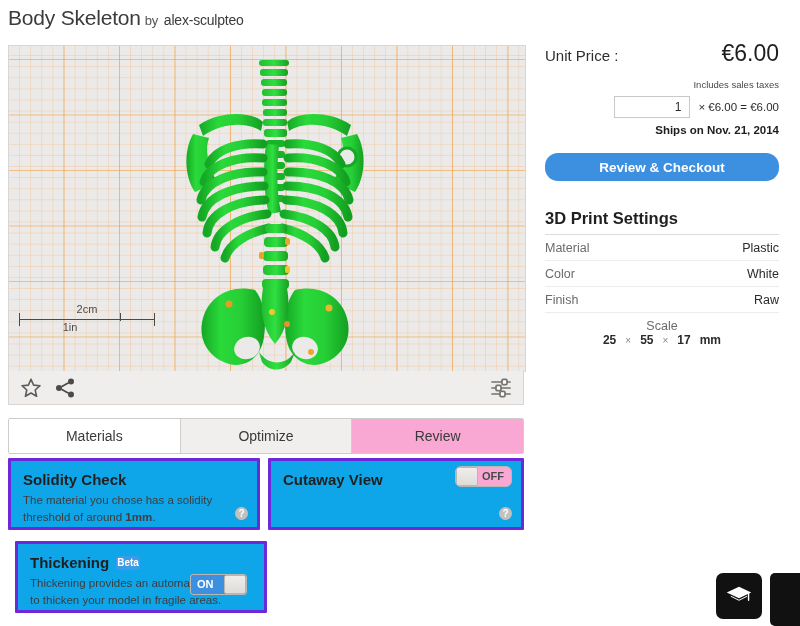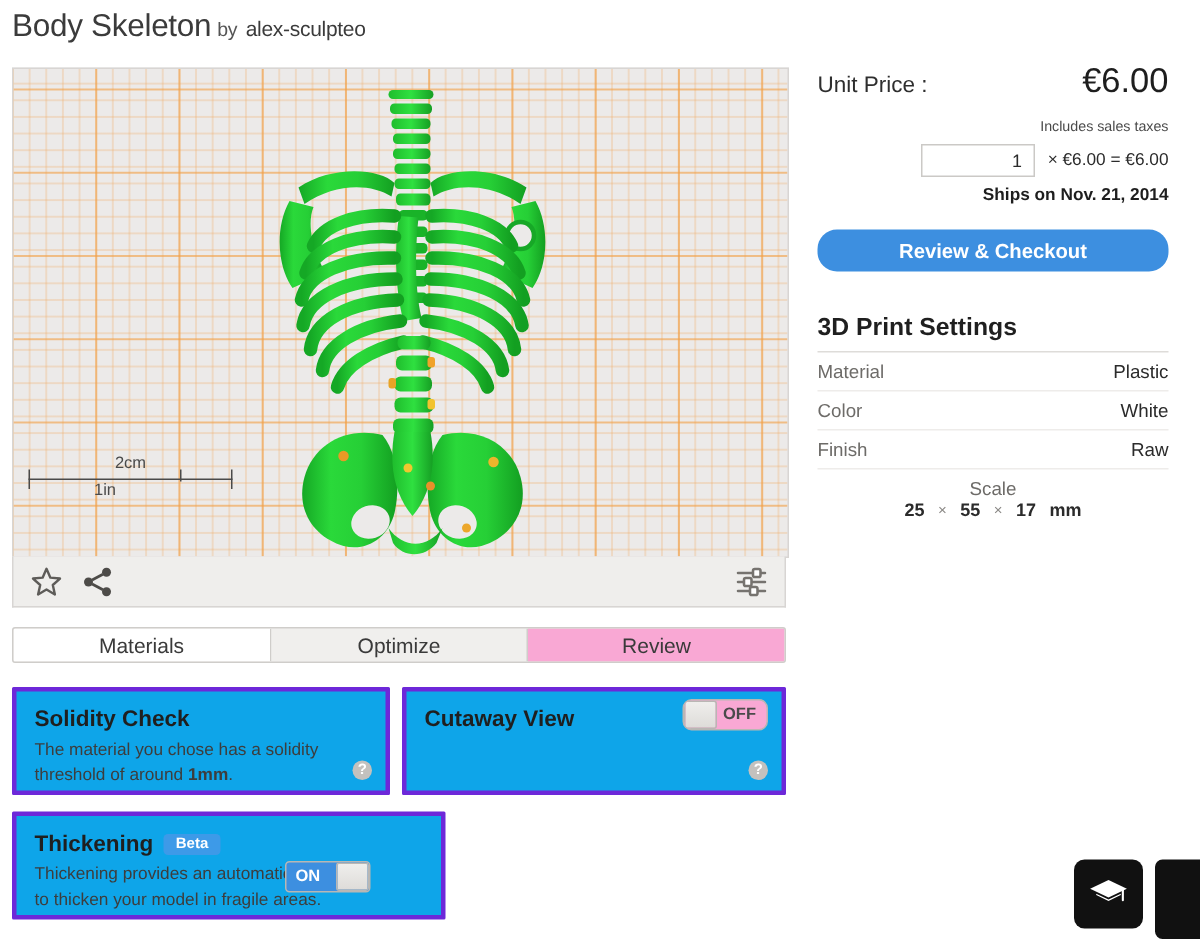--- a/index.html
+++ b/index.html
@@ -139,21 +139,21 @@
   .tb-star  { left: 10px; }
   .tb-share { left: 44px; }
   .tb-sliders { right: 10px; }
 
   
   .tabs {
     position: absolute;
     left: 8px;
     top: 418px;
     width: 516px;
-    height: 24px;
+    height: 36px;
     display: flex;
     border: 1px solid #cfcdca;
     box-sizing: border-box;
     border-radius: 2px;
     overflow: hidden;
     background: #e9e7e5;
   }
   .tab {
     flex: 1;
     display: flex;
@@ -173,21 +173,21 @@
   .card {
     position: absolute;
     background: #0ea5e9;
     border: 3px solid #6d28d9;
     border-radius: 1px;
     box-sizing: border-box;
     padding: 10px 12px 12px 12px;
   }
   .card-solidity { left: 8px;   top: 458px; width: 252px; height: 72px; }
   .card-cutaway  { left: 268px; top: 458px; width: 256px; height: 72px; }
-  .card-thicken  { left: 8px;   top: 541px; width: 289px; height: 72px; }
+  .card-thicken  { left: 15px;   top: 541px; width: 252px; height: 72px; }
 
   .card h3 {
     margin: 0 0 4px 0;
     font-size: 15px;
     font-weight: bold;
     color: #1f1f1f;
     display: flex;
     align-items: center;
     gap: 7px;
   }
@@ -200,21 +200,21 @@
   }
   .card p b { font-weight: bold; }
 
   .badge-beta {
     display: inline-block;
     background: #3d9ae8;
     color: #fff;
     font-size: 10px;
     font-weight: bold;
     border-radius: 3px;
-    padding: 2px 8px;
+    padding: 2px 1px;
     line-height: 1;
   }
 
   .help-icon {
     position: absolute;
     right: 9px;
     bottom: 7px;
     width: 13px;
     height: 13px;
     border-radius: 50%;

